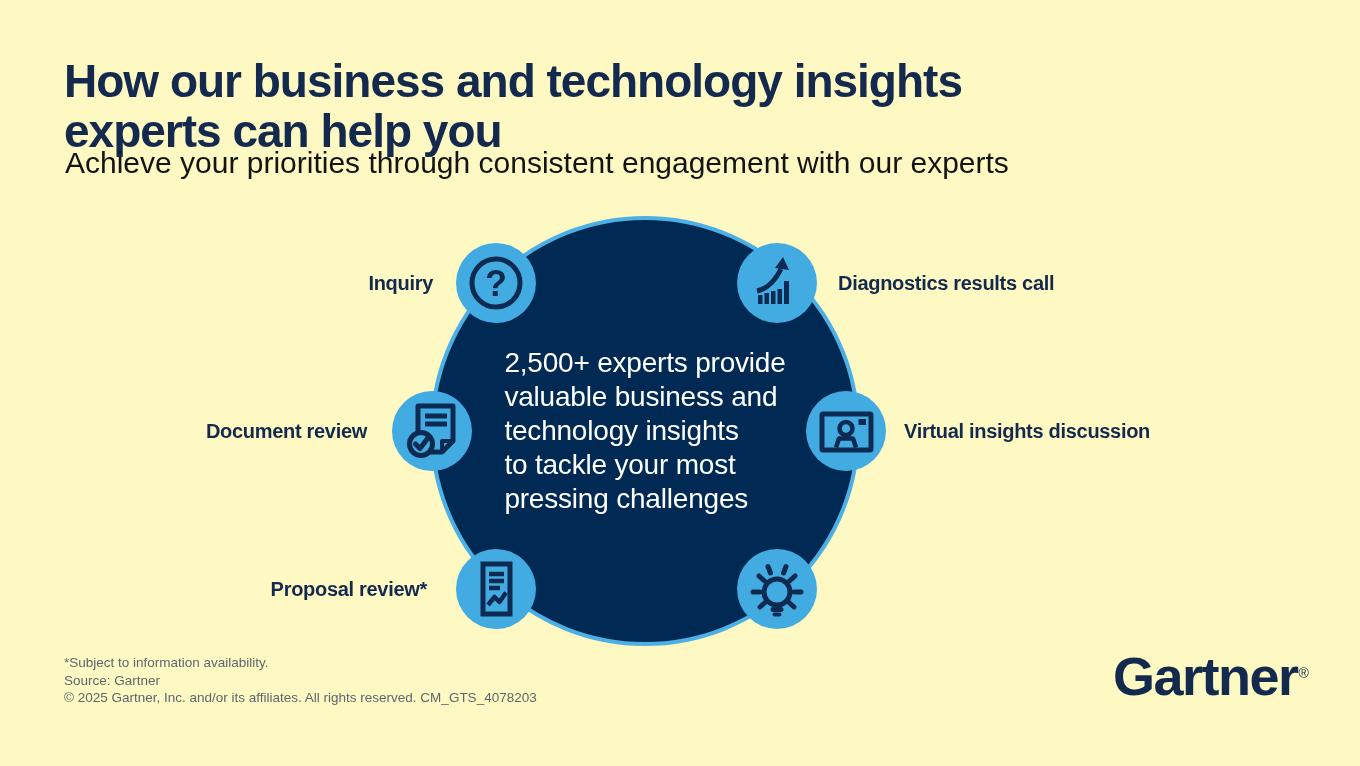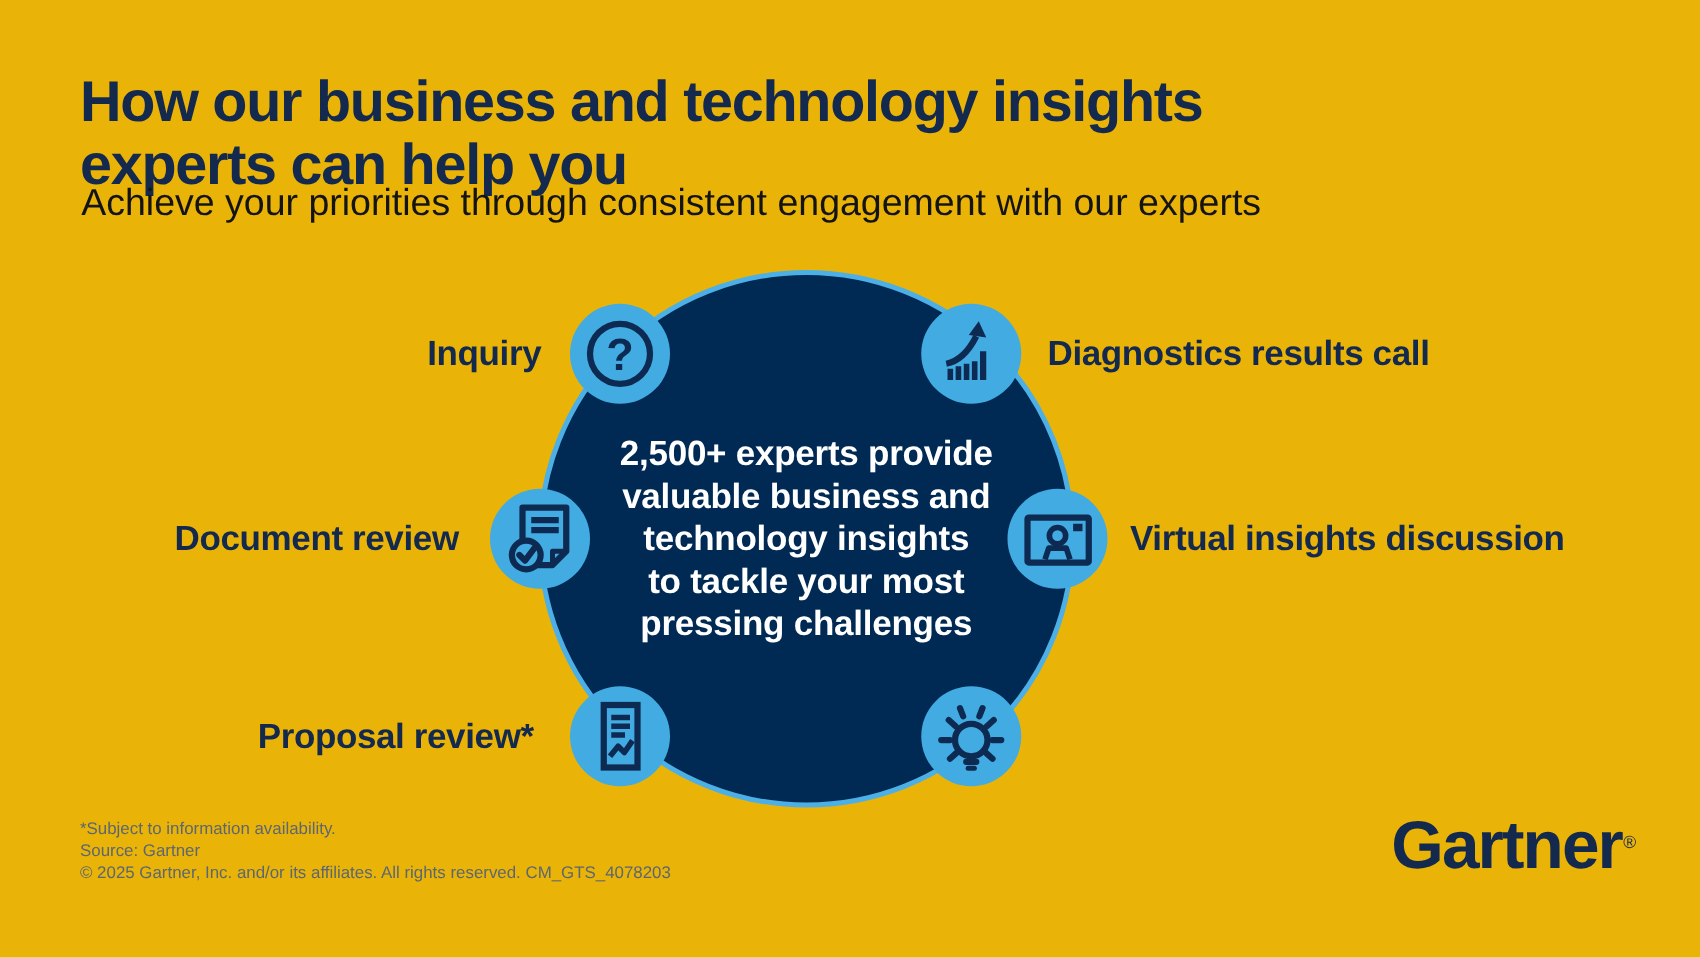--- a/index.html
+++ b/index.html
@@ -1,20 +1,20 @@
 <!DOCTYPE html>
 <html><head>
 <meta charset="utf-8">
 <style>
   html, body { margin: 0; padding: 0; background: #e9e9e9; }
   .canvas {
     position: relative;
     width: 1360px;
     height: 766px;
-    background: #eab308;
+    background: #fef9c3;
     overflow: hidden;
     font-family: "Liberation Sans", sans-serif;
   }
   .title {
     position: absolute;
     left: 64px;
     top: 56px;
     margin: 0;
     color: #13294e;
     font-size: 46px;
@@ -44,22 +44,21 @@
     background: #002a54;
     border: 4px solid #4cb0e6;
     display: flex;
     align-items: center;
     justify-content: center;
   }
   .center-text {
     color: #ffffff;
     font-size: 28px;
     line-height: 34px;
-    font-weight: 700;
-    text-align: center;
+    font-weight: 400;
     letter-spacing: -0.2px;
   }
   .center-text span { display: block; }
   .badge {
     position: absolute;
     width: 80px;
     height: 80px;
     border-radius: 50%;
     background: #42ace2;
     display: flex;
@@ -69,21 +68,21 @@
   .badge svg { width: 80px; height: 80px; display: block; }
   .b-inquiry    { left: 456px; top: 243px; }
   .b-diagnostics{ left: 737px; top: 243px; }
   .b-document   { left: 392px; top: 391px; }
   .b-virtual    { left: 806px; top: 391px; }
   .b-proposal   { left: 456px; top: 549px; }
   .b-insights   { left: 737px; top: 549px; }
   .item-label {
     position: absolute;
     color: #13294e;
-    font-size: 28px;
+    font-size: 20px;
     line-height: 28px;
     font-weight: 700;
     letter-spacing: -0.3px;
     white-space: nowrap;
   }
   .l-inquiry    { right: 927px; top: 269px; text-align: right; }
   .l-diagnostics{ left: 838px;  top: 269px; }
   .l-document   { right: 993px; top: 417px; text-align: right; }
   .l-virtual    { left: 904px;  top: 417px; text-align: center; }
   .l-proposal   { right: 933px; top: 575px; text-align: right; }

